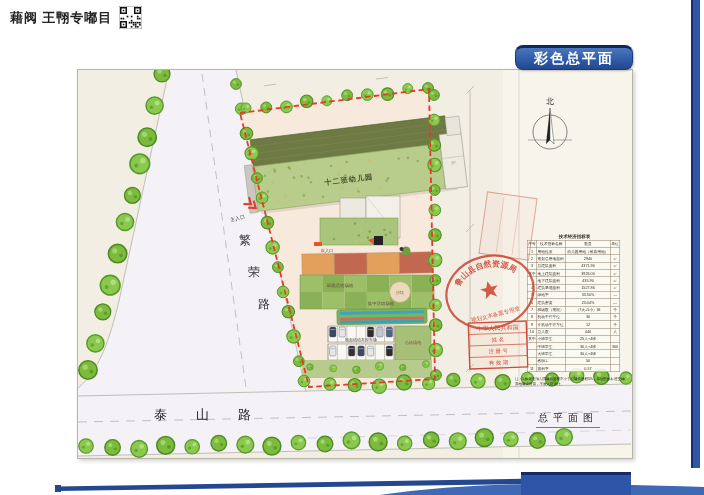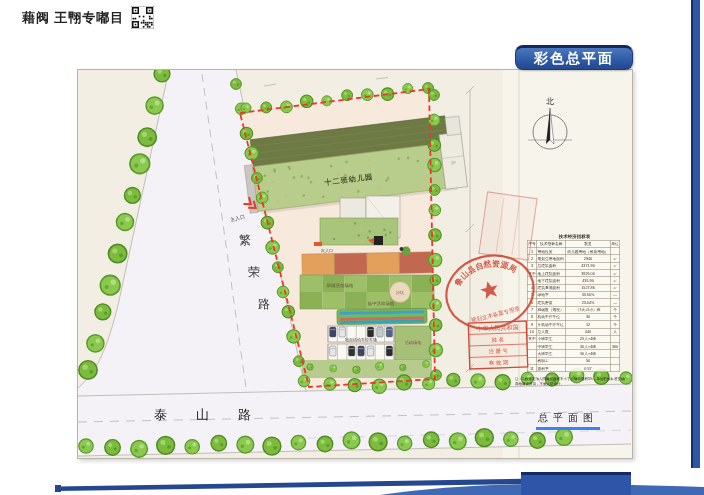--- a/index.html
+++ b/index.html
@@ -1,19 +1,19 @@
 <!DOCTYPE html>
 <html><head>
 <meta charset="utf-8">
 <style>
   html,body{margin:0;padding:0;background:#ffffff;}
   .slide{position:relative;width:704px;height:495px;background:#fff;overflow:hidden;
          font-family:"Liberation Sans",sans-serif;}
   
-  .watermark{position:absolute;left:10px;top:6px;display:flex;align-items:center;gap:7px;z-index:10;margin-left:12px;}
+  .watermark{position:absolute;left:10px;top:6px;display:flex;align-items:center;gap:7px;z-index:10;}
   .wm-text{font-family:"Liberation Serif",serif;font-weight:bold;font-size:13px;color:#222;letter-spacing:1px;}
   
   .title-badge{position:absolute;left:515px;top:45px;width:116px;height:21px;
     background:linear-gradient(180deg,#4a77bd 0%,#2a54a0 70%,#24498f 100%);
     border:1px solid #1a3a7a;border-top:3px solid #10265c;border-radius:8px;
     display:flex;align-items:center;justify-content:center;color:#fff;font-weight:bold;
     font-size:14px;letter-spacing:2px;box-shadow:1px 1px 2px rgba(0,0,0,.25);z-index:9;}
   
   .right-bar{position:absolute;left:691px;top:0;width:9px;height:468px;
     background:linear-gradient(90deg,#16306e 0,#16306e 2px,#2f55a8 2px);z-index:8;}
@@ -27,21 +27,21 @@
     transform-origin:0 0;z-index:3;}
   .ind-table .t-title{font-size:9px;font-weight:bold;text-align:center;color:#33302a;margin:0 0 1px 0;}
   .ind-table table{border-collapse:collapse;width:186px;background:rgba(252,250,243,.88);}
   .ind-table th,.ind-table td{border:1px solid #8d7a66;font-size:7.5px;line-height:1.55;
     padding:1px;text-align:center;color:#33302a;font-weight:normal;white-space:nowrap;overflow:hidden;}
   .ind-table td:nth-child(2){text-align:left;}
   
   .plan-note{position:absolute;left:437px;top:306px;width:222px;transform:scale(0.5);
     transform-origin:0 0;font-size:7px;line-height:1.5;color:#222;z-index:3;}
   .drawing-title{position:absolute;left:458px;top:341px;font-size:10px;letter-spacing:5px;
-    color:#222;border-bottom:3px solid #3b82f6;padding:0 2px 2px 2px;z-index:3;text-align:center;}
+    color:#222;border-bottom:1px solid #3b82f6;padding:0 2px 2px 2px;z-index:3;text-align:center;}
   
   .footer-svg{position:absolute;left:0;top:455px;z-index:7;}
   text{font-family:"Liberation Sans",sans-serif;}
 </style>
 </head>
 <body>
 
 <div class="slide">
 
   <div class="watermark">

